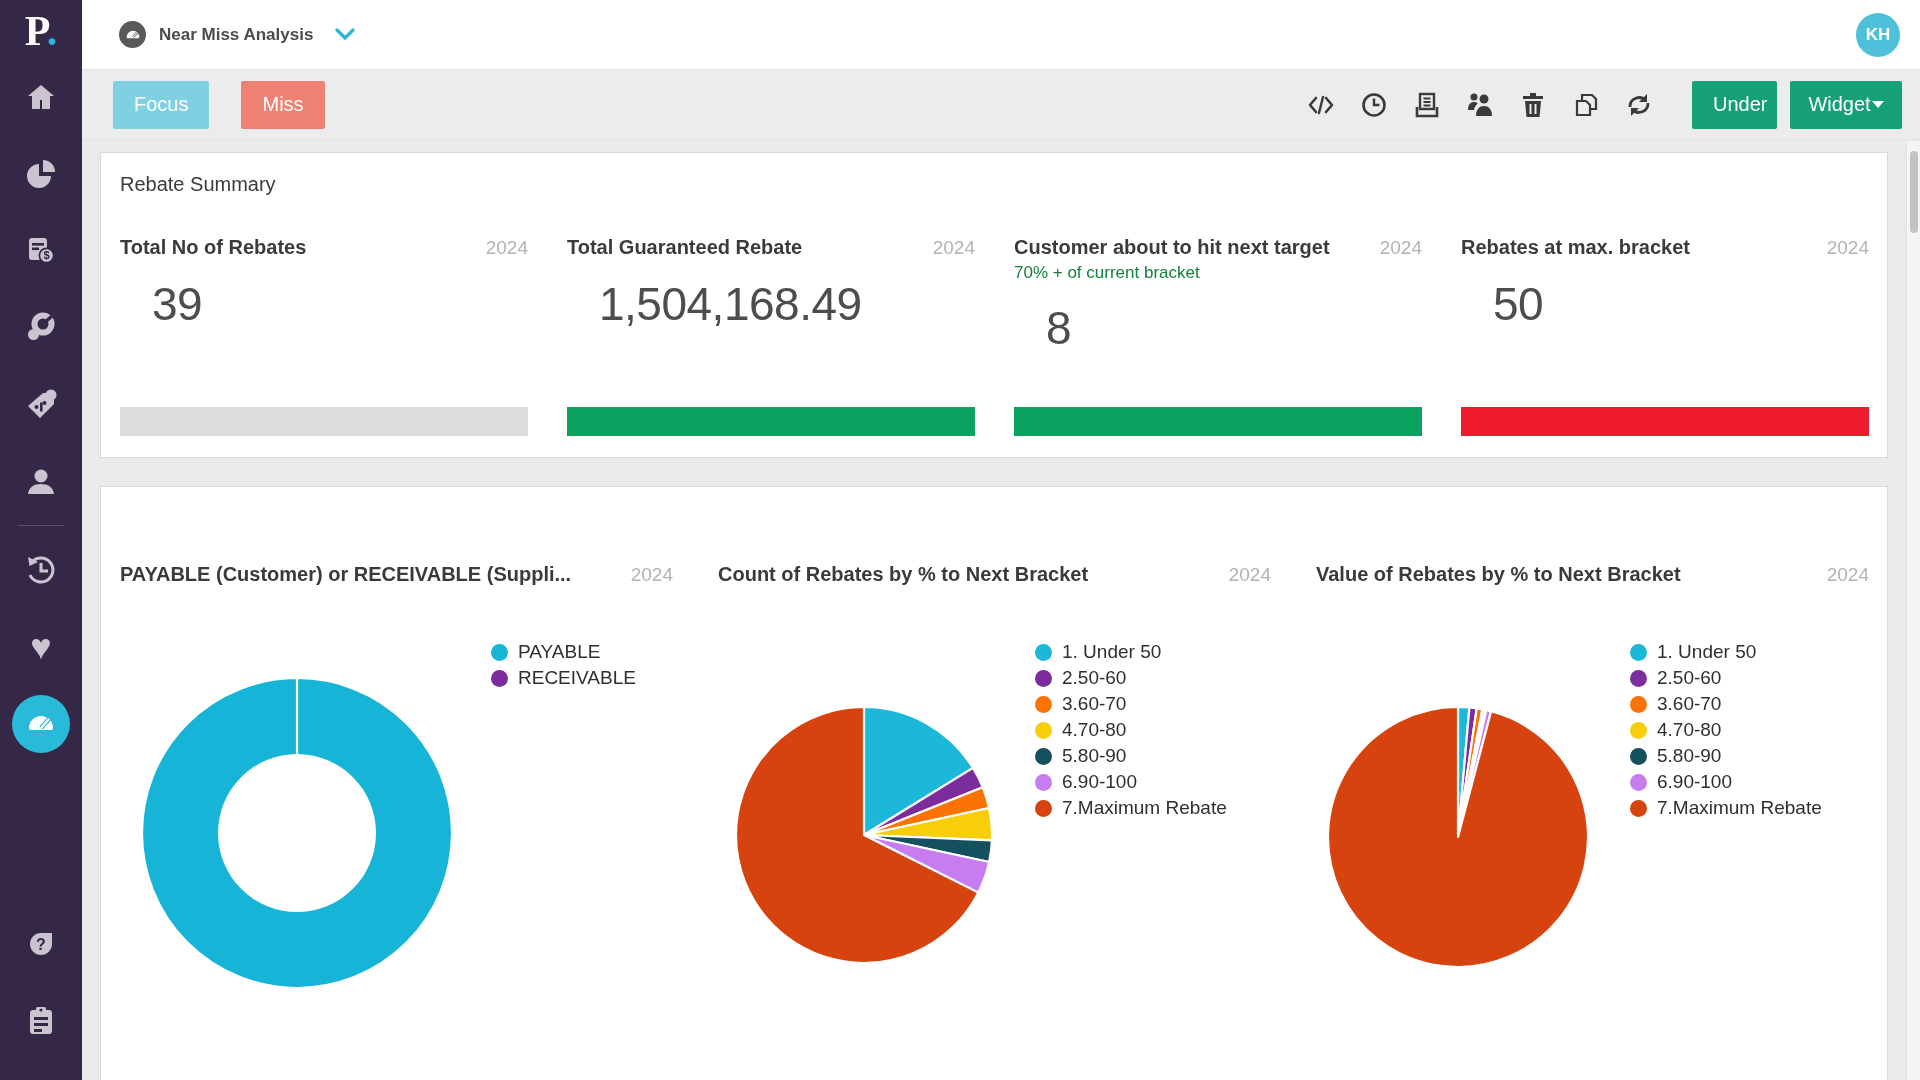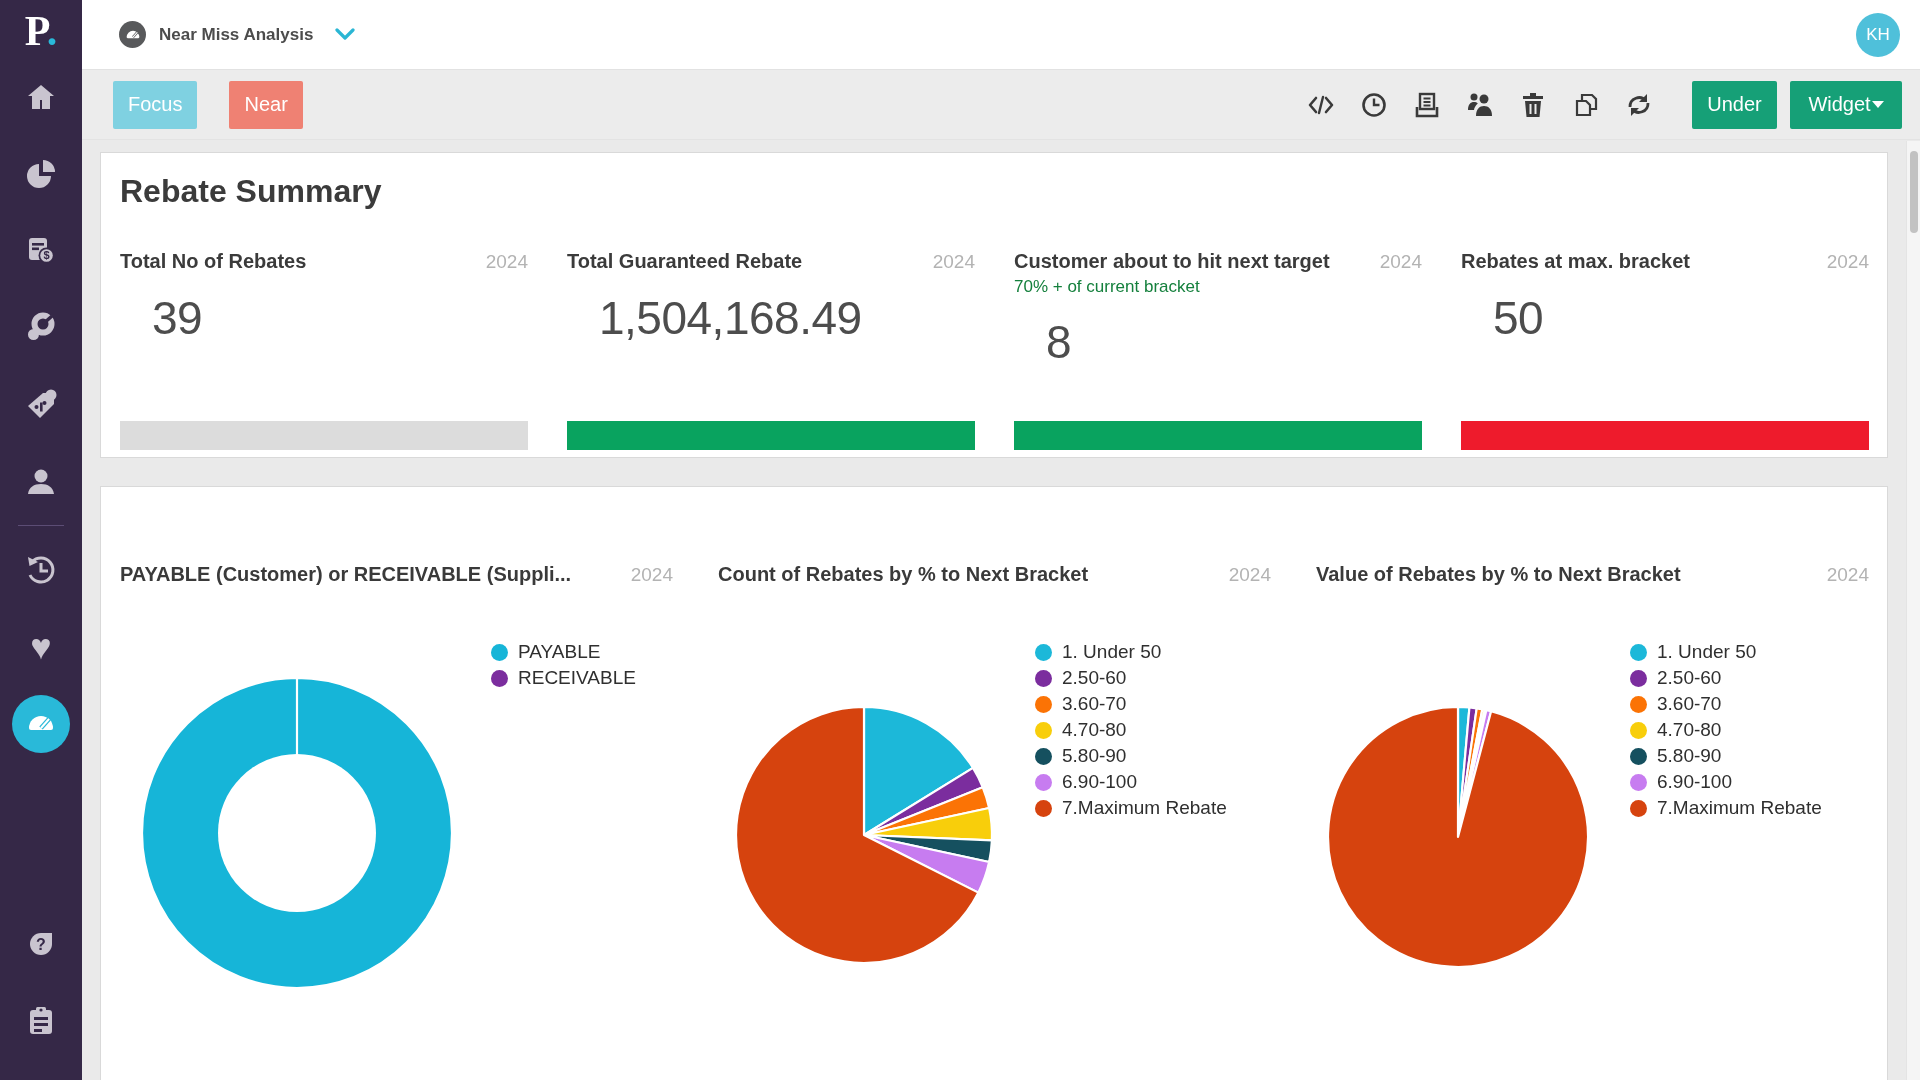--- a/index.html
+++ b/index.html
@@ -26,42 +26,42 @@
   
   .main { flex:1; display:flex; flex-direction:column; position:relative; }
 
   .topbar { height:70px; background:#fff; border-bottom:1px solid #e2e2e2;
     display:flex; align-items:center; padding:0 20px 0 37px; }
   .title-badge { width:27px; height:27px; border-radius:50%; background:#58595b;
     display:flex; align-items:center; justify-content:center; flex-shrink:0; }
   .page-title { font-size:17px; font-weight:700; color:#4c4c4c; margin-left:13px; }
   .title-chevron { margin-left:22px; cursor:pointer; display:flex; }
   .avatar { margin-left:auto; width:44px; height:44px; border-radius:50%;
-    background:#4fc0da; color:#fff; font-weight:400; font-size:17px;
+    background:#4fc0da; color:#fff; font-weight:700; font-size:17px;
     display:flex; align-items:center; justify-content:center; cursor:pointer; }
 
   .toolbar { height:70px; background:#ececec; display:flex; align-items:center;
     padding:0 18px 0 31px; border-bottom:1px solid #e3e3e3; }
   .btn { border:none; border-radius:2px; color:#fff; font-size:20px;
-    font-family:inherit; height:48px; padding:0 15px; cursor:pointer; }
+    font-family:inherit; height:48px; padding:0 21px; cursor:pointer; }
   .btn-focus { background:#7fd1e1; }
   .btn-reset { background:#ef8173; margin-left:32px; }
   .tool-icons { margin-left:auto; display:flex; align-items:center; gap:25px; }
   .icon-btn { background:none; border:none; cursor:pointer; display:flex;
     align-items:center; justify-content:center; width:28px; height:28px; }
   .btn-line { background:#16a077; width:85px; margin-left:39px; }
   .btn-widget { background:#16a077; width:112px; margin-left:13px;
     display:inline-flex; align-items:center; justify-content:center; gap:1px; }
   .caret-down { width:0; height:0; border-left:6px solid transparent;
     border-right:6px solid transparent; border-top:7px solid #fff; display:inline-block; }
 
   
   .content { flex:1; padding:12px 32px 0 18px; overflow:hidden; }
   .card { background:#fff; border:1px solid #d9d9d9; width:1788px; padding:20px 19px; }
-  .card h2 { font-size:32px; font-weight:700; color:#3b3b3b; }
+  .card h2 { font-size:20px; font-weight:400; color:#3b3b3b; }
   .card-summary { height:306px; }
   .card-breakdown { margin-top:28px; height:640px; }
 
   .kpi-row { margin-top:40px; display:grid; grid-template-columns:repeat(4,408px);
     column-gap:39px; height:200px; }
   .kpi { display:flex; flex-direction:column; }
   .kpi-top { display:flex; justify-content:space-between; align-items:baseline; }
   .kpi-label { font-size:20px; font-weight:700; color:#3b3b3b; white-space:nowrap; }
   .kpi-year { font-size:19px; color:#b3b3b3; }
   .kpi-sub { font-size:17px; color:#15803d; margin-top:4px; }
@@ -198,21 +198,21 @@
       <span class="title-chevron">
         <svg width="20" height="13" viewBox="0 0 20 13">
             <path d="M2 2l8 8 8-8" fill="none" stroke="#2ab6d4" stroke-width="3.2" stroke-linecap="round" stroke-linejoin="round"></path>
           </svg>
       </span>
       <div class="avatar">KH</div>
     </header>
 
     <div class="toolbar">
       <button class="btn btn-focus">Focus</button>
-      <button class="btn btn-reset">Near</button>
+      <button class="btn btn-reset">Miss</button>
 
       <div class="tool-icons">
         <button class="icon-btn">
           <svg width="28" height="24" viewBox="0 0 28 24">
               <path d="M9 5 3 12l6 7M19 5l6 7-6 7" fill="none" stroke="#3a3a3a" stroke-width="2.6" stroke-linecap="round" stroke-linejoin="round"></path>
               <path d="M16 4l-4 16" stroke="#3a3a3a" stroke-width="2.4" stroke-linecap="round"></path>
             </svg>
         </button>
         <button class="icon-btn">
           <svg width="26" height="26" viewBox="0 0 26 26">

